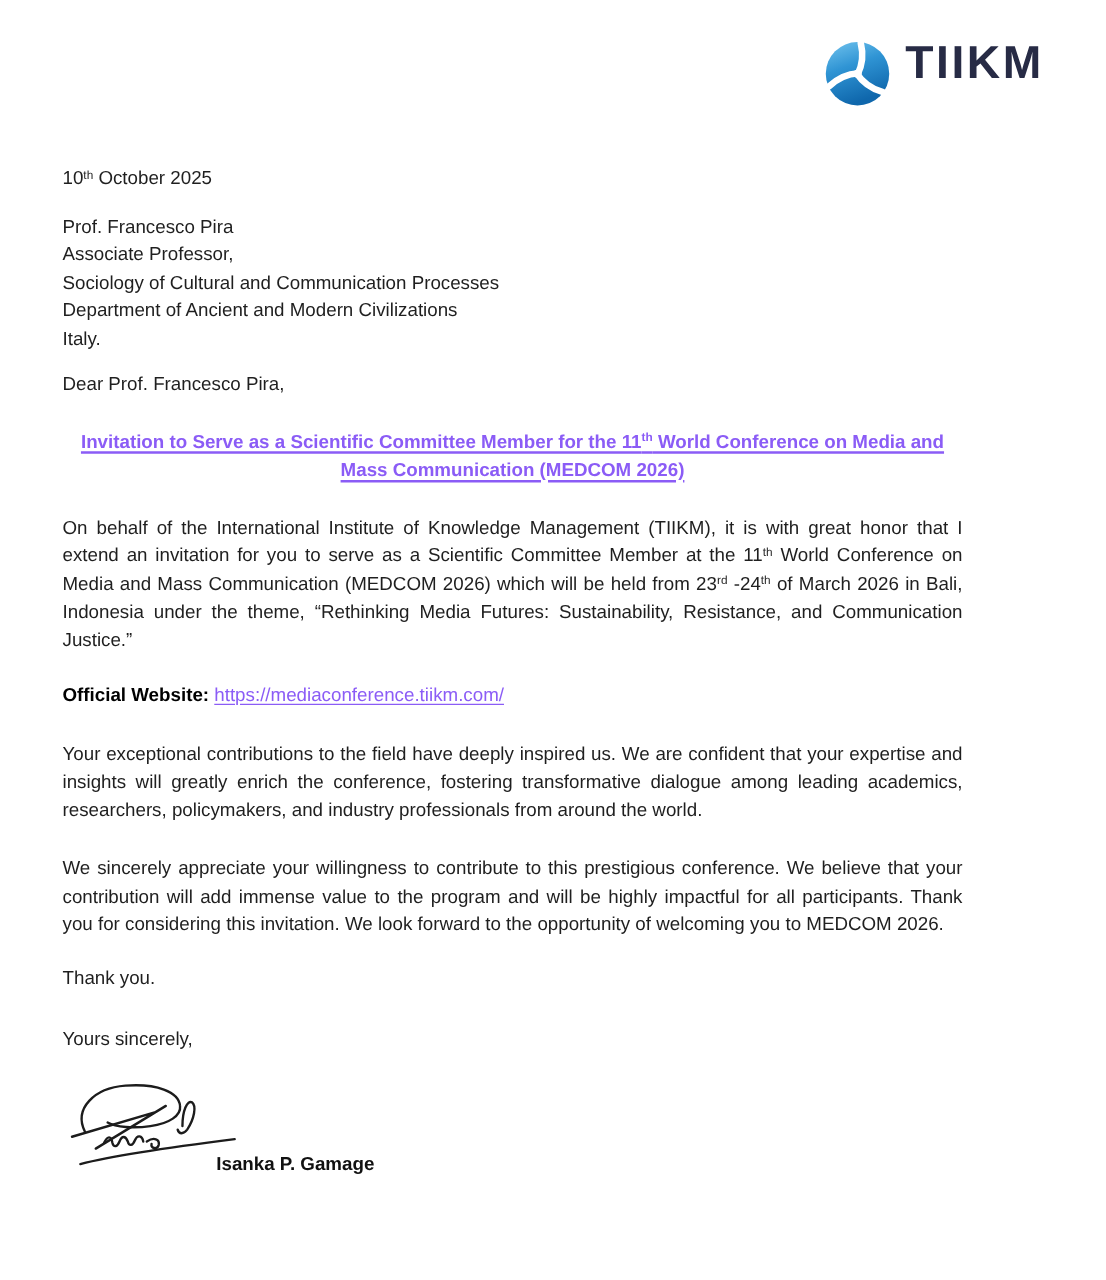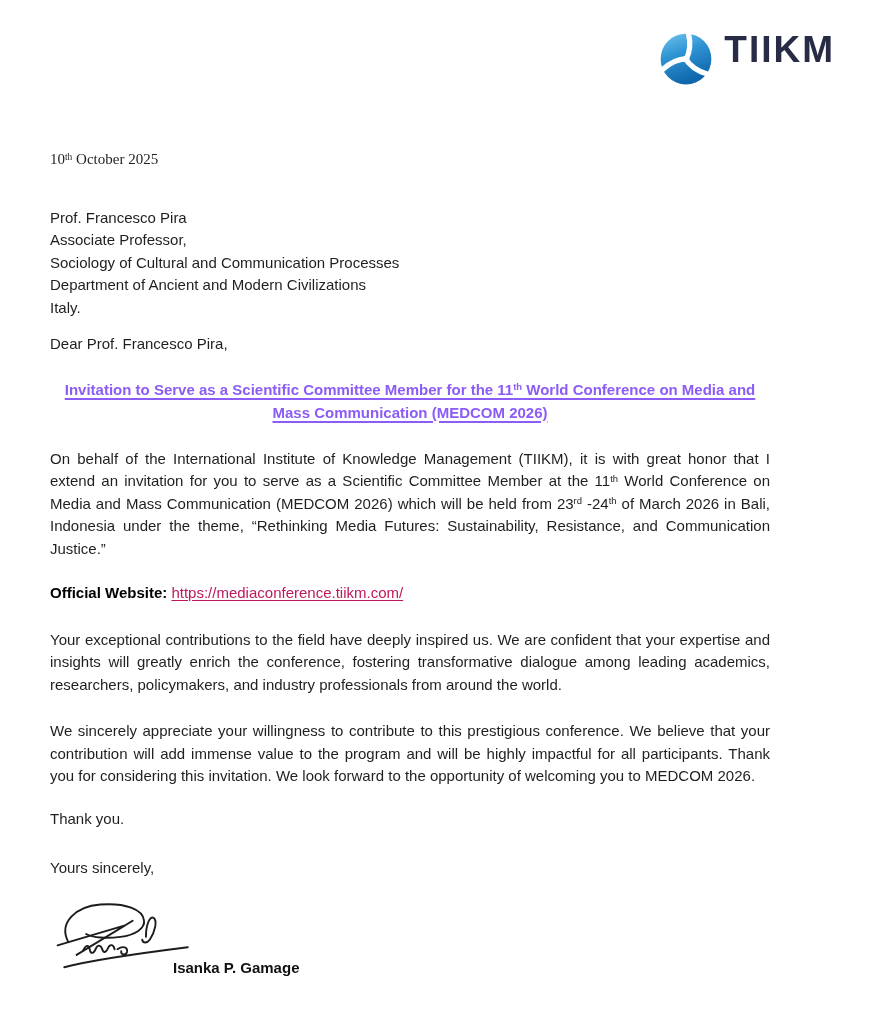--- a/index.html
+++ b/index.html
@@ -30,48 +30,48 @@
   .logo-icon { width: 56px; height: 56px; }
   .logo-text {
     font-size: 37px;
     font-weight: bold;
     letter-spacing: 2px;
     color: #272b45;
     line-height: 1;
   }
   
   .letter { margin-right: 65px; font-size: 15px; line-height: 22.5px; }
-  .date { margin-top: 60px; font-family: Liberation Serif, serif; }
+  .date { margin-top: 44px; }
   .sup {
     font-size: 0.63em;
     position: relative;
     top: -0.45em;
     line-height: 0;
   }
-  .address { margin-top: 36px; }
+  .address { margin-top: 16px; }
   .salutation { margin-top: 14px; }
   .subject {
     margin-top: 22px;
     text-align: center;
     font-weight: bold;
     color: #8b5cf6;
     text-decoration: underline;
     text-underline-offset: 3px;
     text-decoration-thickness: 1.5px;
     line-height: 23px;
     padding: 0 8px;
   }
   .body-par {
     margin: 24px 0 0 0;
     text-align: justify;
   }
   .website-line { margin-top: 22px; }
   .website-label { font-weight: bold; color: #000000; }
   .website-link {
-    color: #be185d;
+    color: #8b5cf6;
     text-decoration: underline;
     text-underline-offset: 2px;
     cursor: pointer;
   }
   .thanks { margin-top: 20px; }
   .closing { margin-top: 27px; }
   
   .sig-row { position: relative; margin-top: 16px; height: 86px; }
   .signature-svg { position: absolute; left: 0px; top: 0px; width: 152px; height: 76px; }
   .signer-name {

